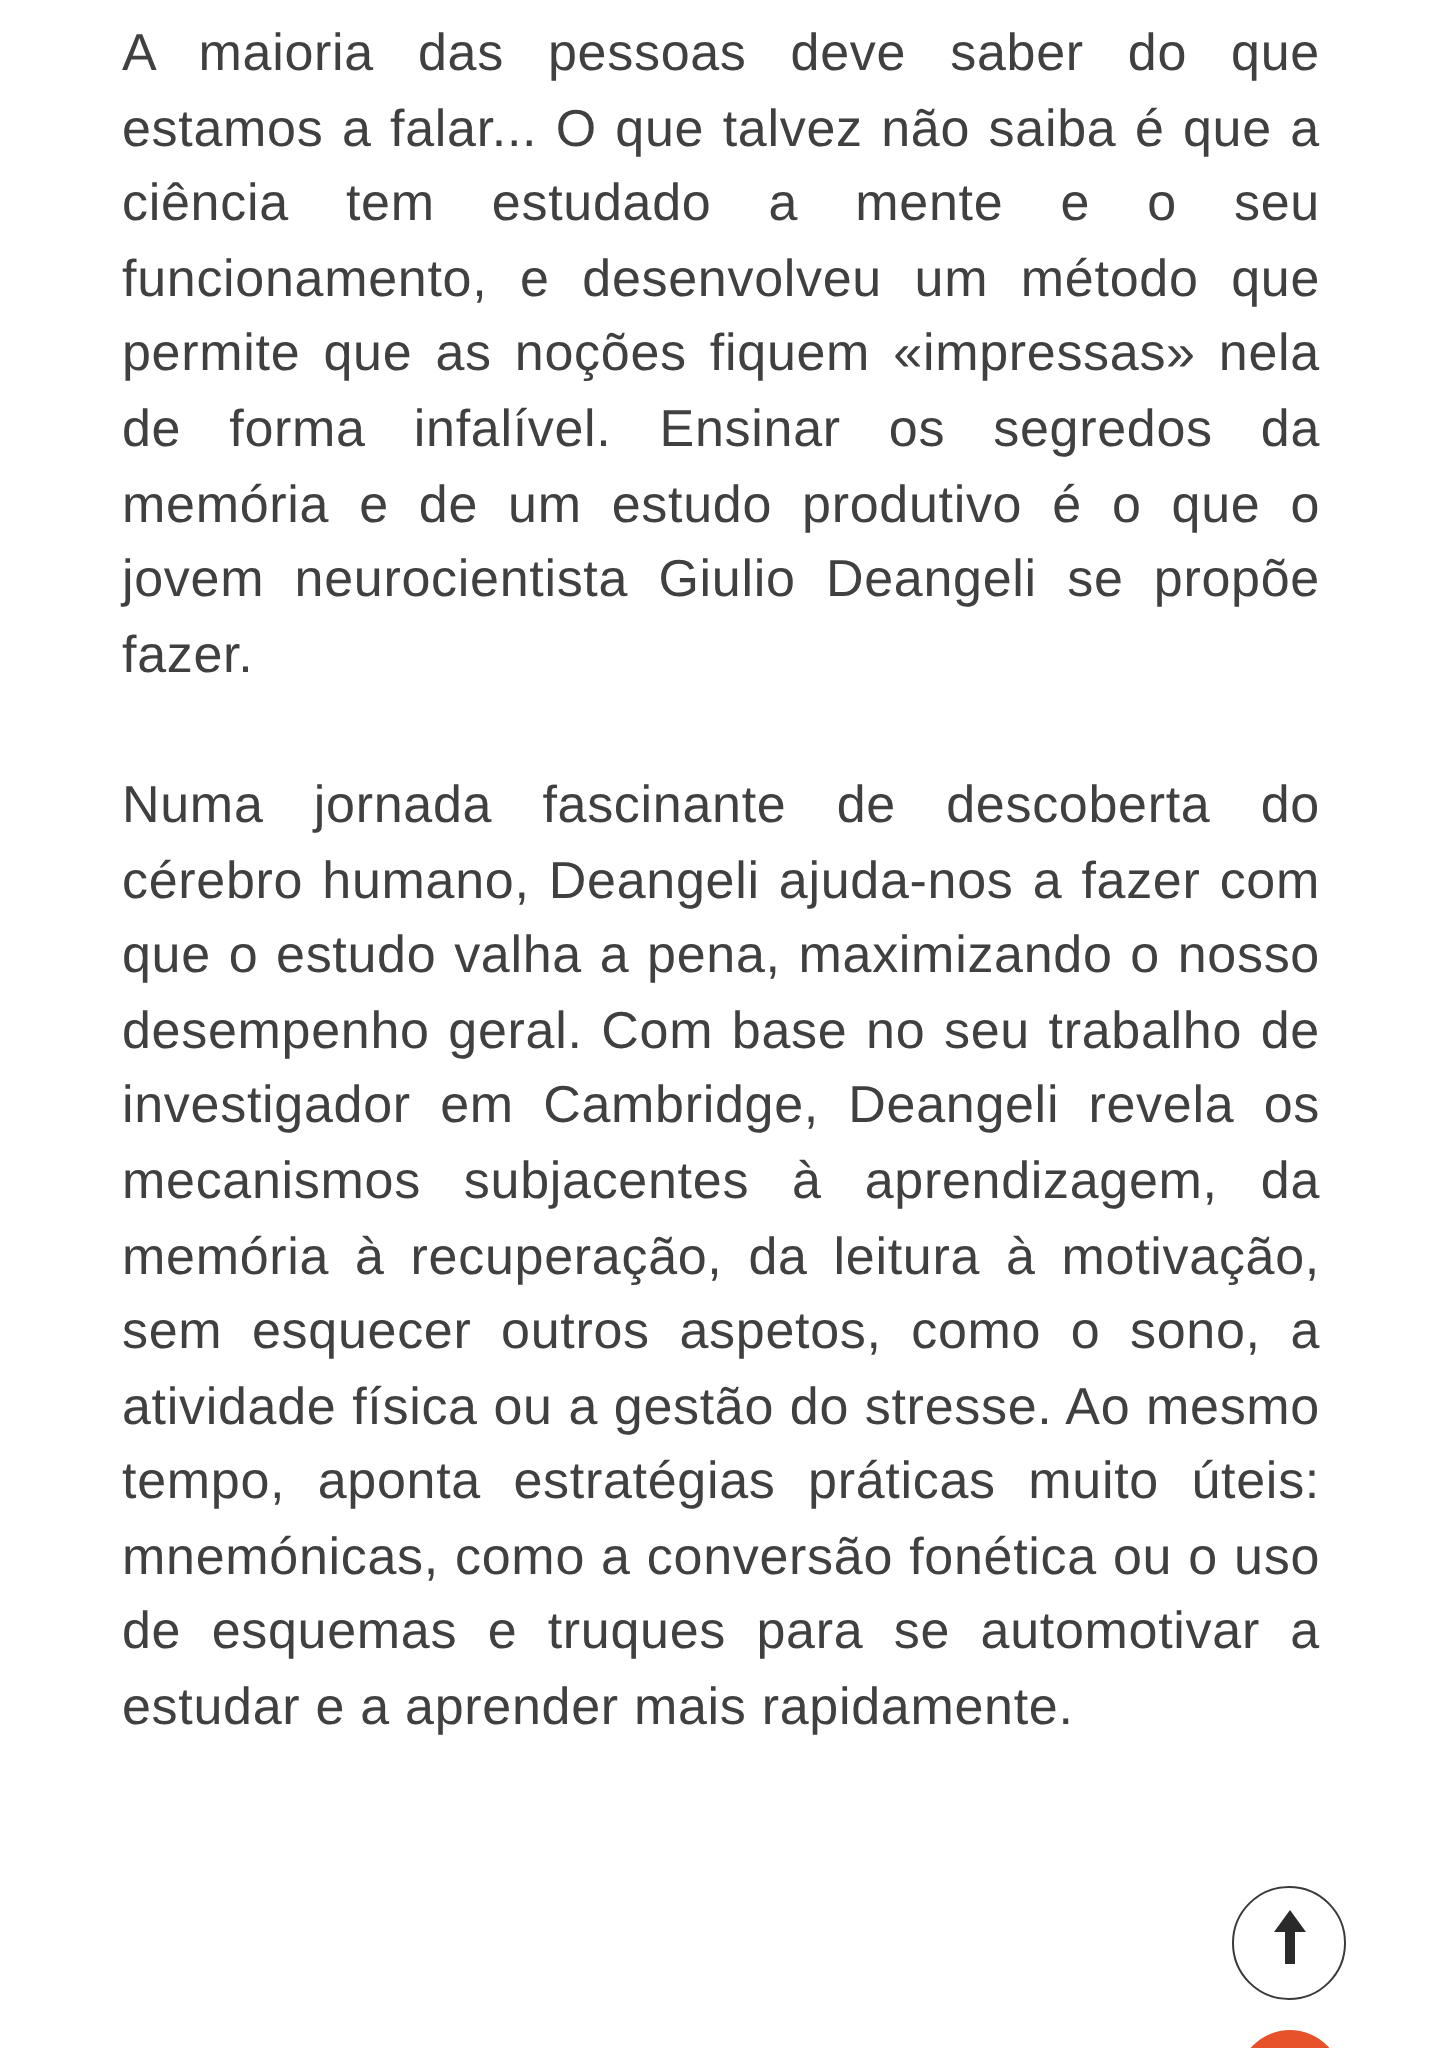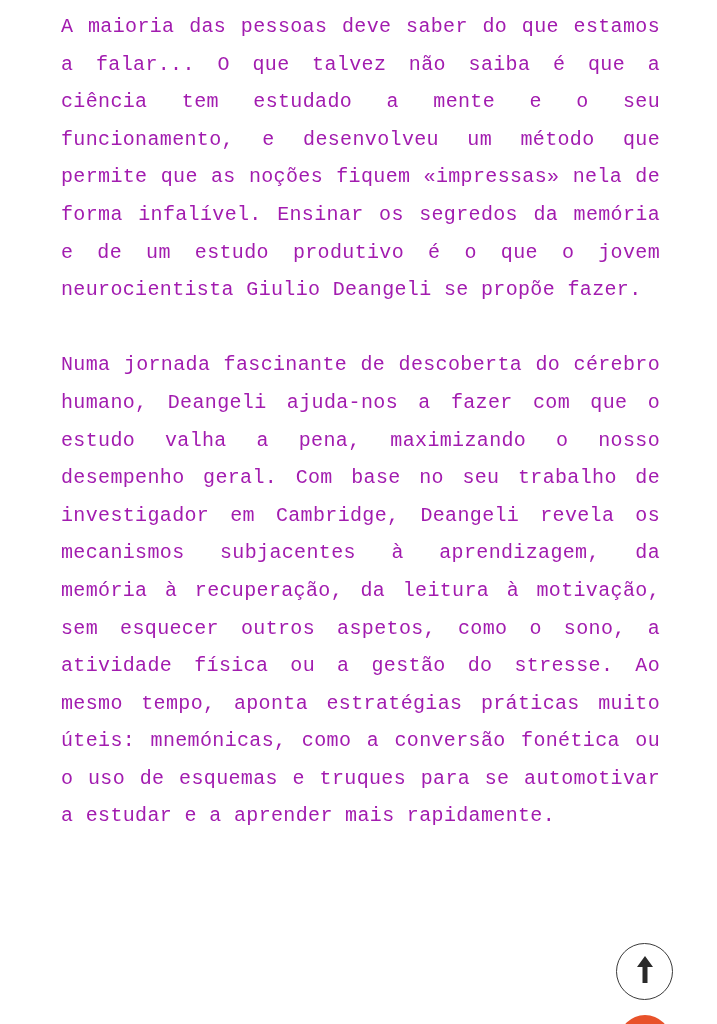--- a/index.html
+++ b/index.html
@@ -1,20 +1,20 @@
 <!DOCTYPE html>
 <html><head>
 <meta charset="utf-8">
 <style>
   html, body { margin: 0; padding: 0; background: #ffffff; }
   body { width: 717px; height: 1024px; overflow: hidden; position: relative; }
   .content {
     position: absolute; left: 61px; top: 8px; width: 599px;
-    font-family: Liberation Mono, monospace;
-    font-size: 20px; line-height: 37.6px; color: #a21caf;
+    font-family: Liberation Sans, sans-serif;
+    font-size: 26px; line-height: 37.6px; color: #404040;
     text-align: justify; letter-spacing: 0.35px;
   }
   .content p { margin: 0 0 37.6px 0; hyphens: none; }
   .scroll-top {
     position: absolute; left: 616px; top: 943px; width: 57px; height: 57px;
     border: 1.2px solid #3a3a3a; border-radius: 50%; background: #ffffff;
     box-sizing: border-box; display: flex; align-items: center; justify-content: center; cursor: pointer;
   }
   .orange-btn {
     position: absolute; left: 619px; top: 1015px; width: 52px; height: 52px;

